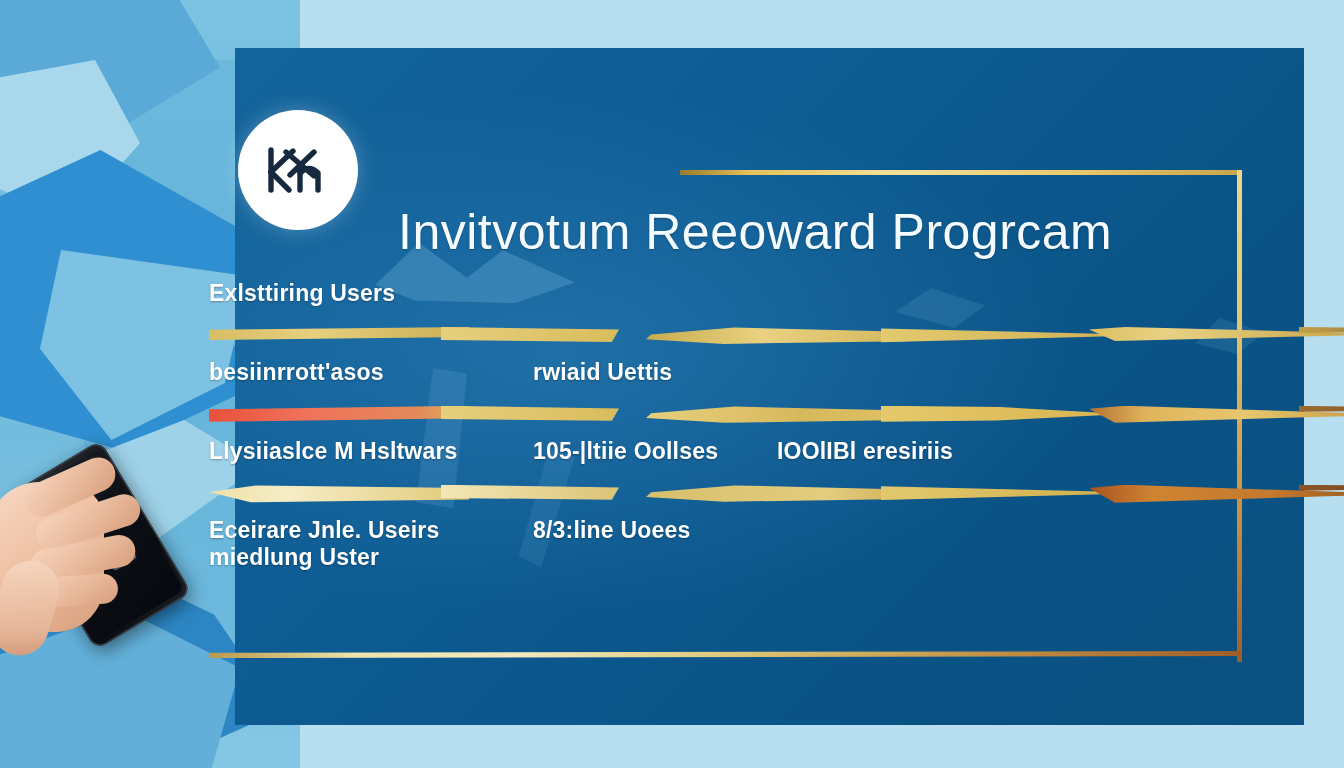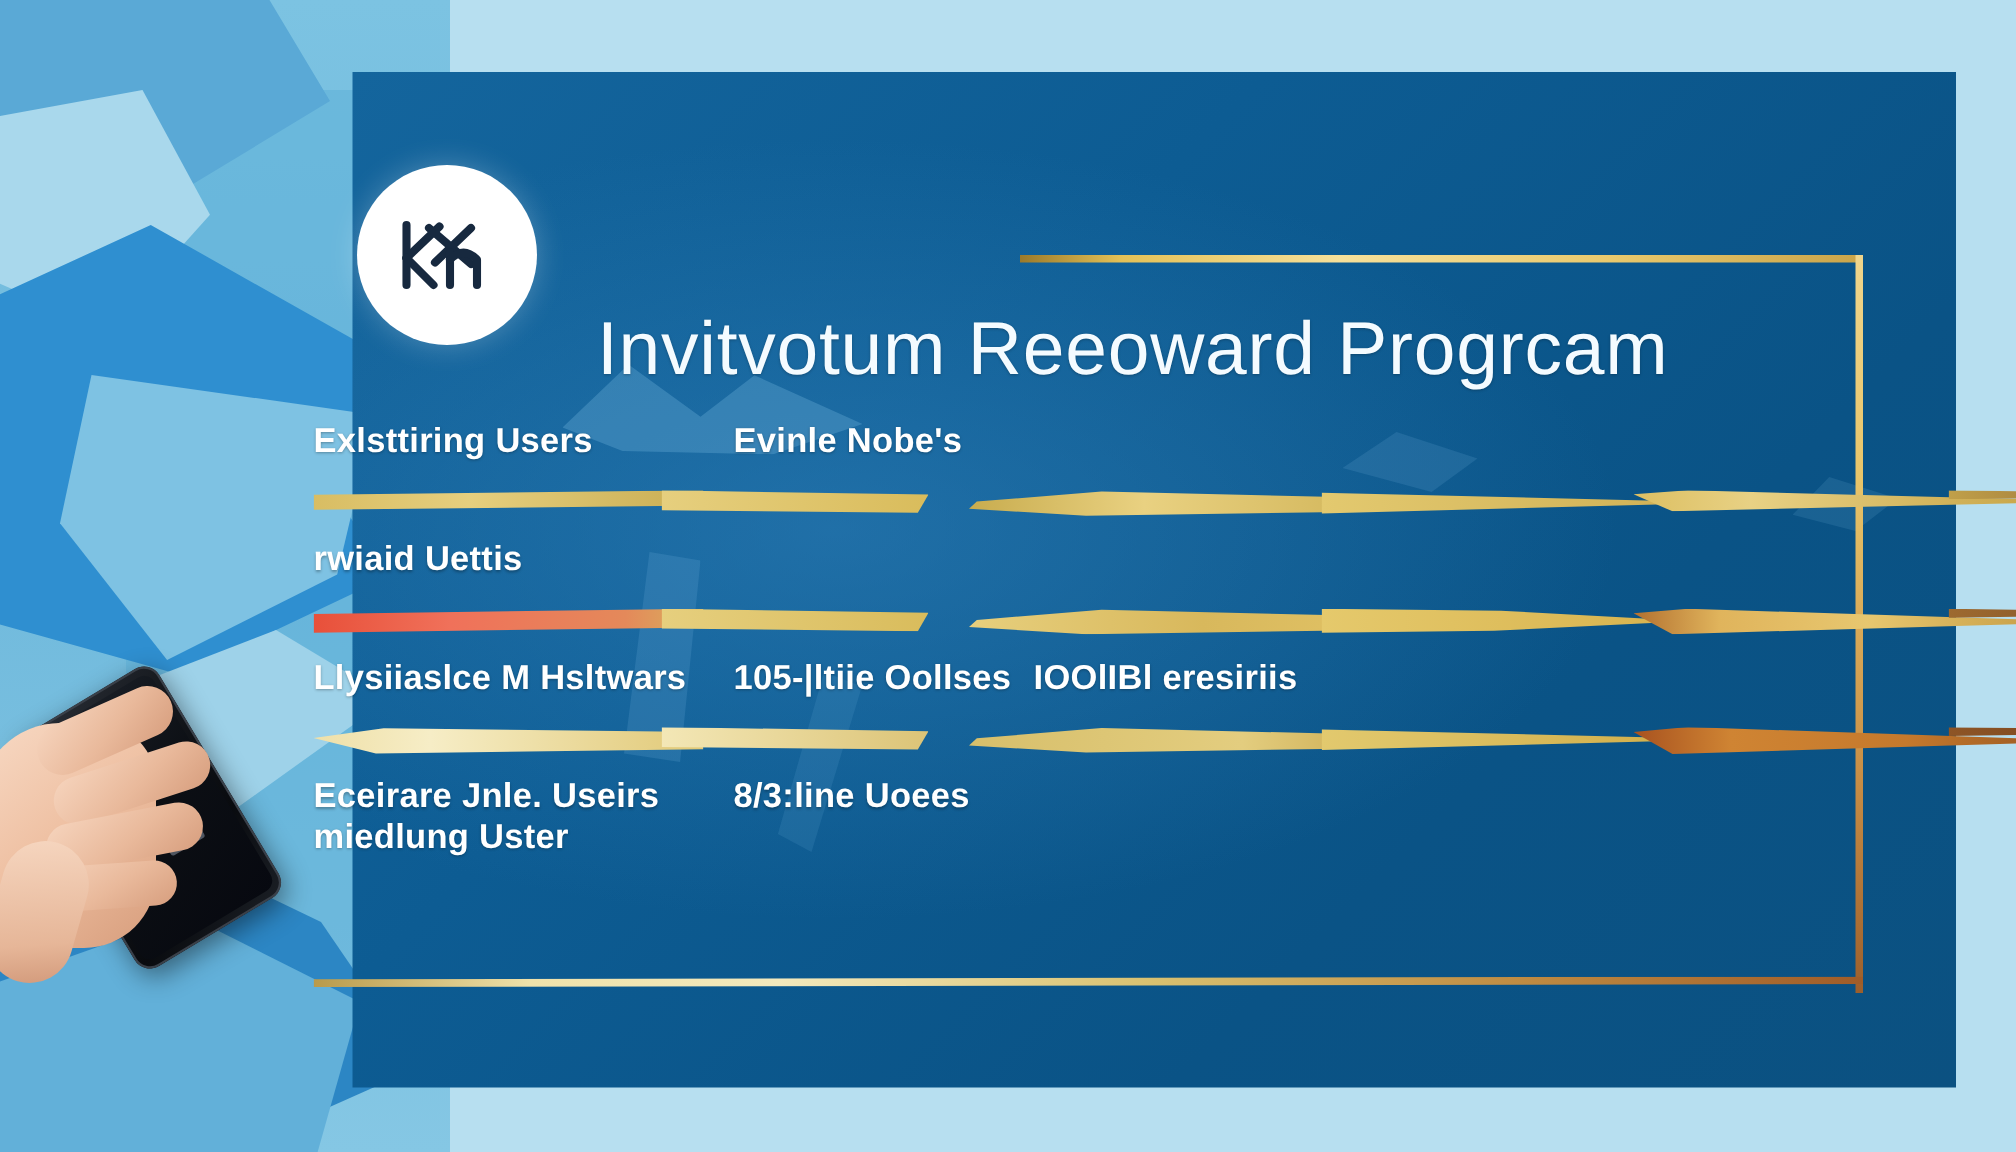--- a/index.html
+++ b/index.html
@@ -121,21 +121,21 @@
     color:#f4fbff;
     font-size:50px; font-weight:400; letter-spacing:.5px;
     line-height:1.05;
     text-shadow:0 1px 2px rgba(0,0,0,.25);
     z-index:5;
     white-space:nowrap;
   }
 
   .table { position:absolute; left:209px; top:280px; width:1040px; z-index:5; }
 
-  .trow { position:relative; display:flex; align-items:flex-start; }
+  .trow { position:relative; display:flex; align-items:flex-start;gap:44px; }
   .trow .cell {
     color:#ffffff;
     font-size:23px; font-weight:700;
     letter-spacing:.2px;
     line-height:1.17;
     text-shadow:0 1px 2px rgba(0,0,0,.30);
     white-space:pre-line;
   }
   .c1 { width:280px; }
   .c2 { width:200px; }
@@ -268,33 +268,33 @@
       </svg>
     </span>
   </div>
 
   <div class="headline">Invitvotum Reeoward Progrcam</div>
 
   <div class="table">
 
     <div class="trow row-h">
       <div class="cell c1">Exlsttiring Users</div>
-      <div class="cell c2">Evinle Nobe's</div>
     </div>
 
     <div class="divider d1">
       <span class="seg seg-a"></span>
       <span class="seg seg-b"></span>
       <span class="seg seg-c"></span>
       <span class="seg seg-d"></span>
       <span class="seg seg-e"></span>
       <span class="seg seg-f"></span>
     </div>
 
     <div class="trow">
+      <div class="cell c1">besiinrrott'asos</div>
       <div class="cell c3">rwiaid Uettis</div>
     </div>
 
     <div class="divider d2">
       <span class="seg seg-a"></span>
       <span class="seg seg-b"></span>
       <span class="seg seg-c"></span>
       <span class="seg seg-d"></span>
       <span class="seg seg-e"></span>
       <span class="seg seg-f"></span>

